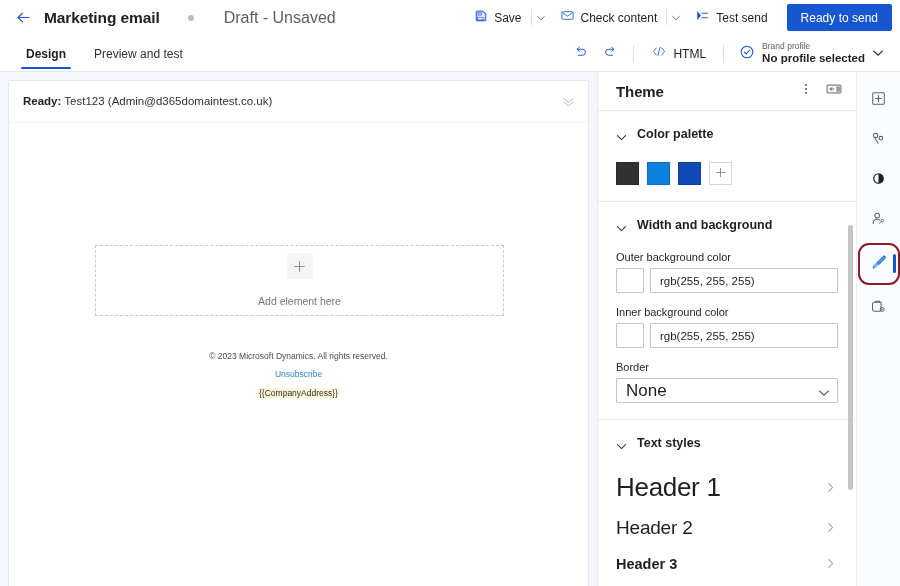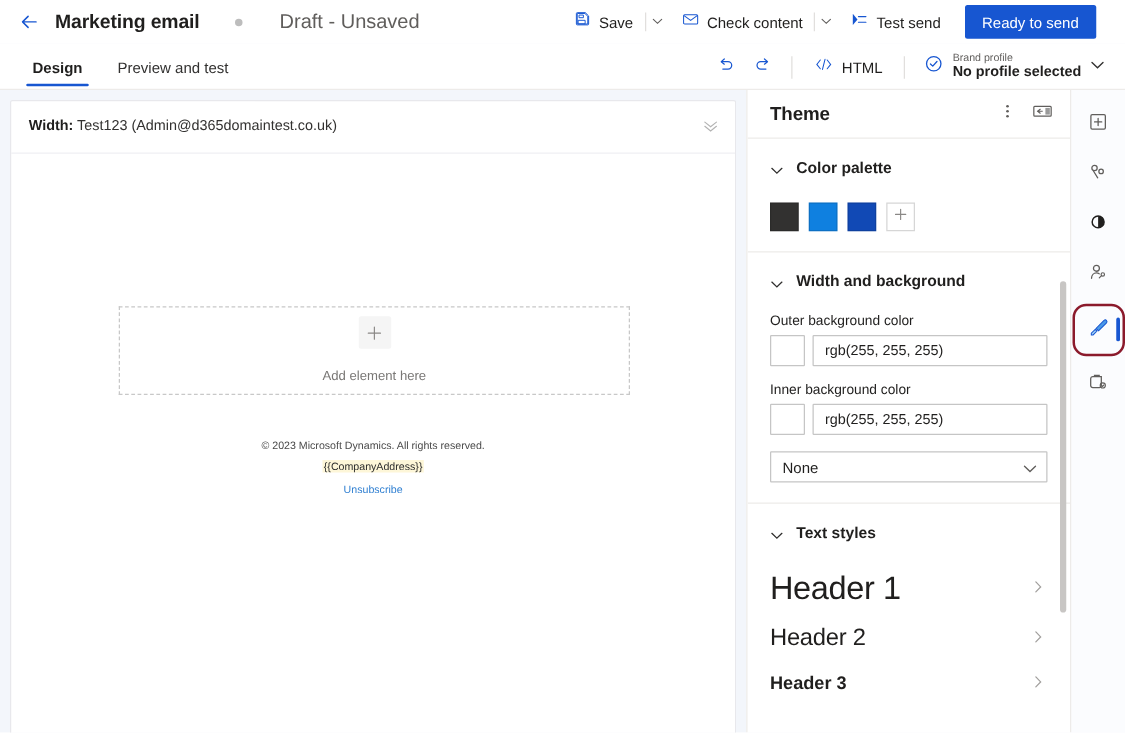--- a/index.html
+++ b/index.html
@@ -32,21 +32,21 @@
   .status-wrap {
     display: flex; align-items: center; margin-left: 28px; gap: 6px;
   }
   .status-dot {
     width: 6px; height: 6px; border-radius: 50%; background: #bdbdbd;
     display: block;
   }
   .status-text { font-size: 16px; color: #605e5c; padding-left: 24px; }
 
   .topbar-right {
-    position: absolute; right: 23px; top: 0; height: 35px;
+    position: absolute; right: 8px; top: 0; height: 35px;
     display: flex; align-items: center; gap: 0px; justify-content: flex-end;
   }
   .cmd {
     display: flex; align-items: center; gap: 6px;
     padding: 0 9px; height: 27px; cursor: pointer;
     border-radius: 2px; white-space: nowrap;
   }
   .cmd-label { font-size: 12px; color: #201f1e; }
   .cmd-split {
     display: flex; align-items: center; justify-content: center;
@@ -202,21 +202,21 @@
   }
   .color-input {
     flex: 1; height: 25px; border: 1px solid #c5c5c5;
     border-radius: 1px; font-size: 11.5px; color: #201f1e;
     padding: 0 9px; font-family: "Liberation Sans", sans-serif;
     background: #fff; outline: none;
   }
   .select-wrap { position: relative; }
   .select-box {
     width: 100%; height: 25px; border: 1px solid #c5c5c5;
-    border-radius: 1px; font-size: 12px; color: #201f1e;
+    border-radius: 1px; font-size: 17px; color: #201f1e;
     padding: 0 26px 0 9px; display: flex; align-items: center;
     background: #fff; cursor: pointer;
   }
   .select-chev {
     position: absolute; right: 8px; top: 7px; pointer-events: none;
   }
 
   .style-row {
     display: flex; align-items: center; justify-content: space-between;
     cursor: pointer; padding: 2px 0;
@@ -374,21 +374,21 @@
         </span>
       </div>
     </div>
   </div>
 
   <div class="canvas-area">
     <div class="email-card">
 
       <div class="email-meta">
         <div class="meta-row">
-          <b>Width:</b>
+          <b>Ready:</b>
           <span>Test123 (Admin@d365domaintest.co.uk)</span>
         </div>
         <div class="meta-chevron">
           <span>
             <svg width="13" height="13" viewBox="0 0 14 14">
                 <path d="M2 4l5 4 5-4M2 7.6l5 4 5-4" fill="none" stroke="#b3b3b3" stroke-width="1" stroke-linecap="round"></path>
               </svg>
           </span>
         </div>
       </div>
@@ -399,24 +399,24 @@
             <svg width="15" height="15" viewBox="0 0 16 16">
                 <path d="M8 2.8v10.4M2.8 8h10.4" stroke="#8a8886" stroke-width="1" stroke-linecap="round"></path>
               </svg>
           </span>
           <span class="drop-label">Add element here</span>
         </div>
 
         <div class="email-footer">
           <div class="footer-line1">© 2023 Microsoft Dynamics. All rights reserved.</div>
           <div>
-            <span class="footer-token">{{CompanyAddress}}</span>
+            <span class="footer-unsub">Unsubscribe</span>
           </div>
           <div>
-            <span class="footer-unsub">Unsubscribe</span>
+            <span class="footer-token">{{CompanyAddress}}</span>
           </div>
         </div>
       </div>
     </div>
   </div>
 
   <div class="props">
     <div class="props-head">
       <span class="props-title">Theme</span>
       <div class="icon-btn">
@@ -484,20 +484,21 @@
 
         <div class="field">
           <div class="field-label">Inner background color</div>
           <div class="color-row">
             <div class="color-box"></div>
             <input class="color-input" type="text" value="rgb(255, 255, 255)" style="">
           </div>
         </div>
 
         <div class="field">
+          <div class="field-label">Border</div>
           <div class="select-wrap">
             <div class="select-box">
               <span>None</span>
             </div>
             <span class="select-chev">
               <svg width="12" height="12" viewBox="0 0 12 12">
                   <path d="M1.6 4 6 8.2 10.4 4" fill="none" stroke="#605e5c" stroke-width="1.1" stroke-linecap="round"></path>
                 </svg>
             </span>
           </div>

